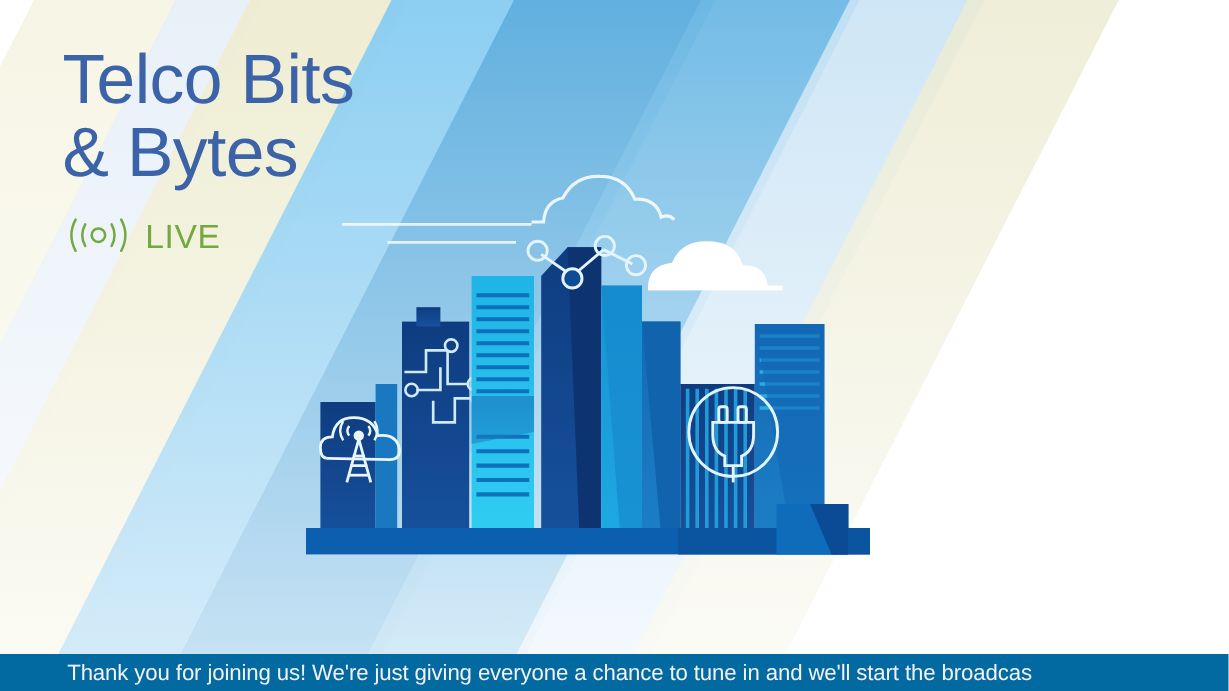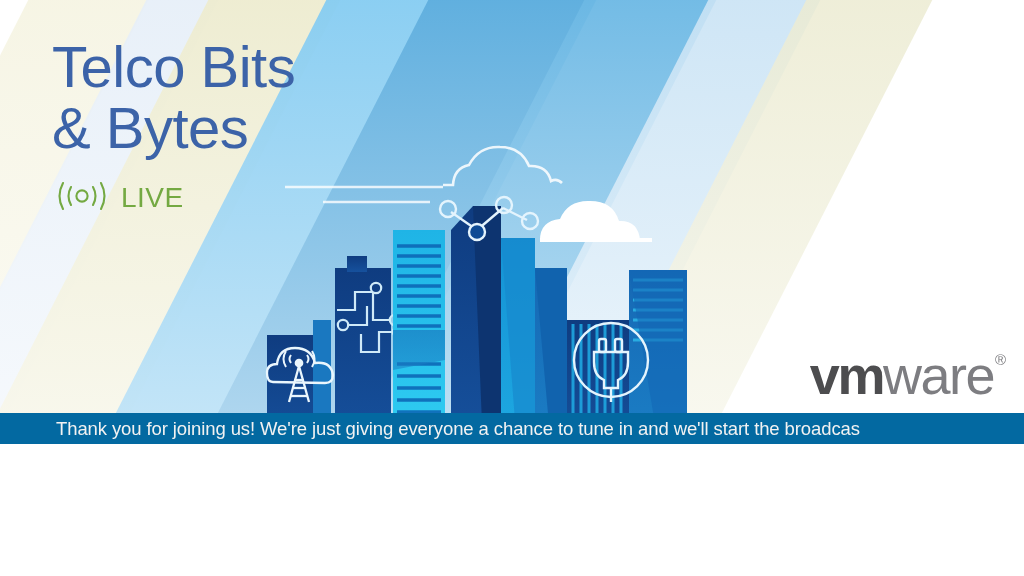--- a/index.html
+++ b/index.html
@@ -8,21 +8,21 @@
     padding: 0;
     background: #ffffff;
   }
   body {
     font-family: "Liberation Sans", sans-serif;
   }
 
   #slide {
     position: relative;
     width: 1024px;
-    height: 444px;
+    height: 576px;
     overflow: hidden;
     background: #ffffff;
   }
 
   
   #bg-stripes {
     position: absolute;
     inset: 0;
     overflow: hidden;
   }
@@ -317,23 +317,18 @@
             <path d="M41 6 Q46 15 41 24"></path>
             <path d="M11 2 Q4 15 11 28"></path>
             <path d="M49 2 Q56 15 49 28"></path>
           </g>
         </svg>
       </span>
       <span id="live-label">LIVE</span>
     </div>
   </div>
 
-  <div id="vmware-logo">
-    <span id="vmware-vm">vm</span>
-    <span id="vmware-ware">ware</span>
-    <span id="vmware-reg">®</span>
-  </div>
 
   <div id="caption-bar">
     <span id="caption-text">Thank you for joining us! We're just giving everyone a chance to tune in and we'll start the broadcas</span>
   </div>
 
 </div>
 
 </body></html>

